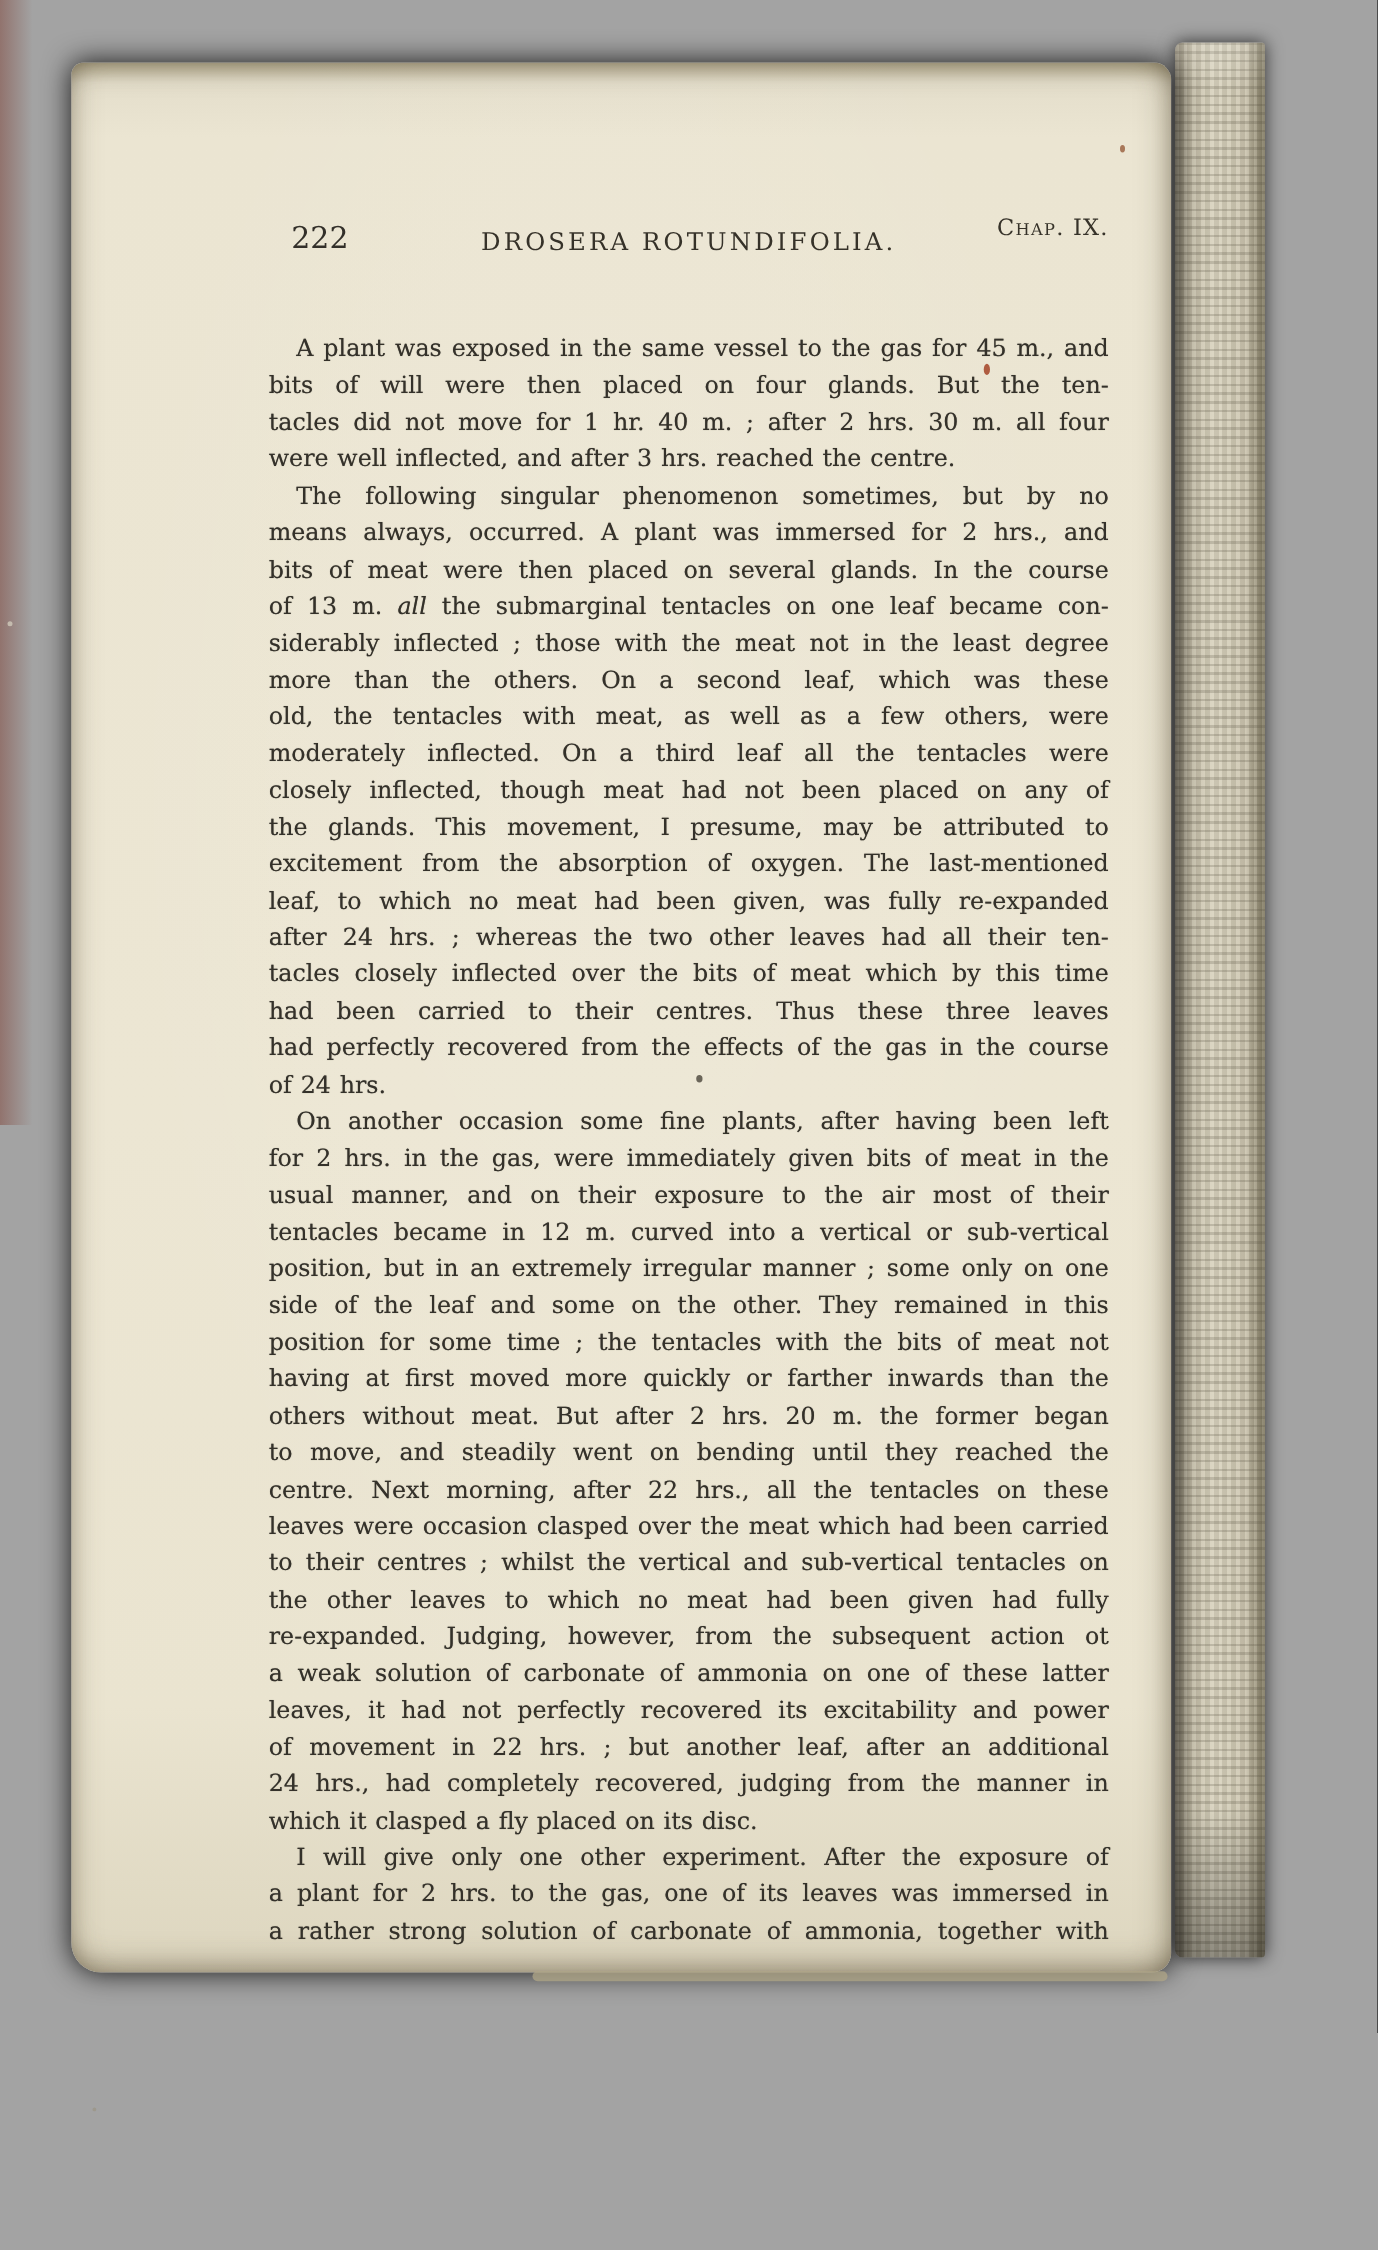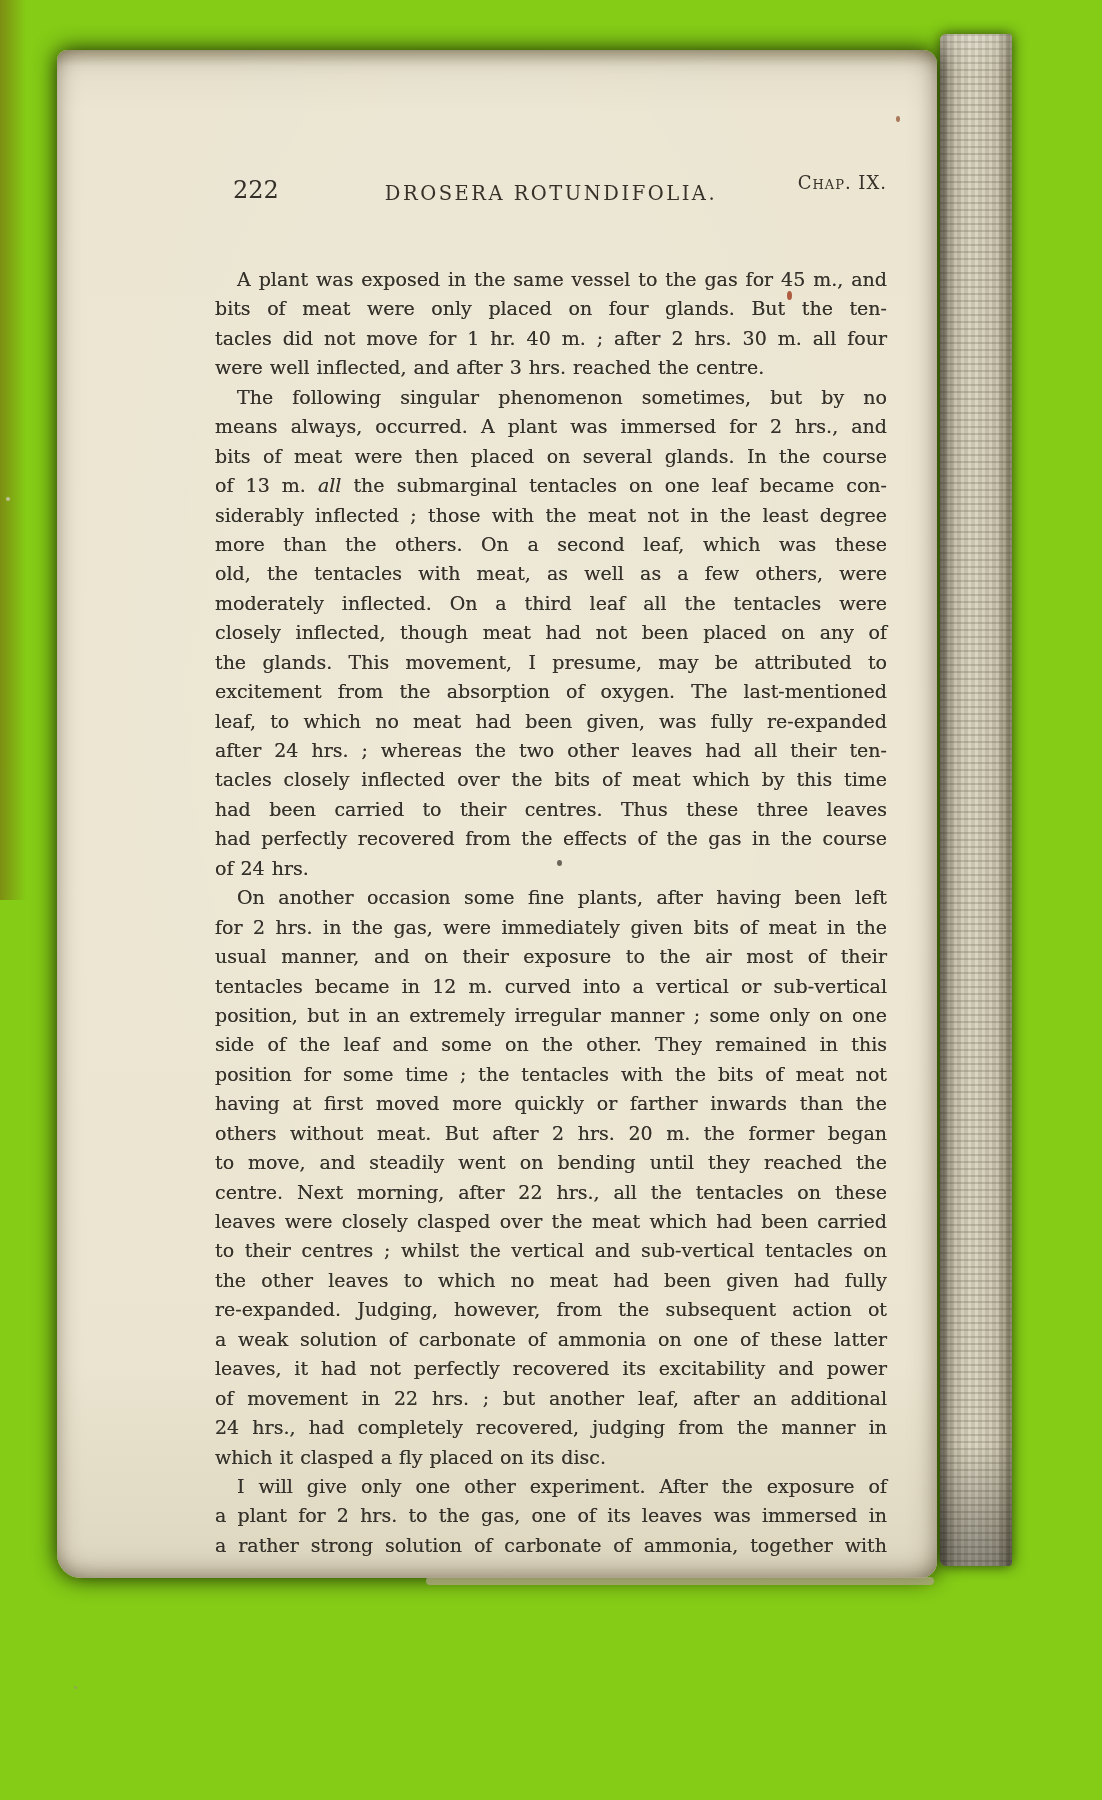--- a/index.html
+++ b/index.html
@@ -1,17 +1,17 @@
 <!DOCTYPE html>
 <html><head>
 <meta charset="utf-8">
 <style>
   html,body{margin:0;padding:0;background:#060606;}
   body{width:1102px;height:1800px;overflow:hidden;font-family:"DejaVu Serif","Liberation Serif",serif;}
-  .scene{position:relative;width:1102px;height:1800px;background:#84cc16;}
+  .scene{position:relative;width:1102px;height:1800px;background:#a3a3a3;}
   .scene::before{content:"";position:absolute;left:0;top:0;width:26px;height:900px;
     background:linear-gradient(90deg,rgba(112,26,10,0.35),rgba(112,26,10,0.0));pointer-events:none;}
 
   
   .edge-strip{position:absolute;left:940px;top:34px;width:72px;height:1532px;border-radius:6px 3px 3px 6px;
     background:
       repeating-linear-gradient(180deg,rgba(82,76,60,0.22) 0 2px,rgba(0,0,0,0) 2px 7px),
       repeating-linear-gradient(90deg,rgba(255,255,255,0.10) 0 3px,rgba(0,0,0,0.07) 3px 7px),
       linear-gradient(90deg,#8f8773,#c9c2ac 18%,#d9d3be 45%,#ccc5af 78%,#7e775f);
     box-shadow:0 0 14px rgba(0,0,0,0.7);}
@@ -66,21 +66,21 @@
   <div class="page"></div>
   <div class="under-edge"></div>
 
   <div class="page-number">222</div>
   <div class="running-title">DROSERA ROTUNDIFOLIA.</div>
   <div class="chapter">Chap. IX.</div>
 
   <div class="text-block">
       <div>
         <div class="line indent">A plant was exposed in the same vessel to the gas for 45 m., and</div>
-        <div class="line">bits of meat were only placed on four glands.  But the ten-</div>
+        <div class="line">bits of will were then placed on four glands.  But the ten-</div>
         <div class="line">tacles did not move for 1 hr. 40 m. ; after 2 hrs. 30 m. all four</div>
         <div class="line parlast">were well inflected, and after 3 hrs. reached the centre.</div>
       </div>
       <div>
         <div class="line indent">The following singular phenomenon sometimes, but by no</div>
         <div class="line">means always, occurred.  A plant was immersed for 2 hrs., and</div>
         <div class="line">bits of meat were then placed on several glands.  In the course</div>
         <div class="line">of 13 m. <i>all</i> the submarginal tentacles on one leaf became con-</div>
         <div class="line">siderably inflected ; those with the meat not in the least degree</div>
         <div class="line">more than the others.  On a second leaf, which was these</div>
@@ -101,21 +101,21 @@
         <div class="line">for 2 hrs. in the gas, were immediately given bits of meat in the</div>
         <div class="line">usual manner, and on their exposure to the air most of their</div>
         <div class="line">tentacles became in 12 m. curved into a vertical or sub-vertical</div>
         <div class="line">position, but in an extremely irregular manner ; some only on one</div>
         <div class="line">side of the leaf and some on the other.  They remained in this</div>
         <div class="line">position for some time ; the tentacles with the bits of meat not</div>
         <div class="line">having at first moved more quickly or farther inwards than the</div>
         <div class="line">others without meat.  But after 2 hrs. 20 m. the former began</div>
         <div class="line">to move, and steadily went on bending until they reached the</div>
         <div class="line">centre.  Next morning, after 22 hrs., all the tentacles on these</div>
-        <div class="line">leaves were closely clasped over the meat which had been carried</div>
+        <div class="line">leaves were occasion clasped over the meat which had been carried</div>
         <div class="line">to their centres ; whilst the vertical and sub-vertical tentacles on</div>
         <div class="line">the other leaves to which no meat had been given had fully</div>
         <div class="line">re-expanded.  Judging, however, from the subsequent action ot</div>
         <div class="line">a weak solution of carbonate of ammonia on one of these latter</div>
         <div class="line">leaves, it had not perfectly recovered its excitability and power</div>
         <div class="line">of movement in 22 hrs. ; but another leaf, after an additional</div>
         <div class="line">24 hrs., had completely recovered, judging from the manner in</div>
         <div class="line parlast">which it clasped a fly placed on its disc.</div>
       </div>
       <div>

